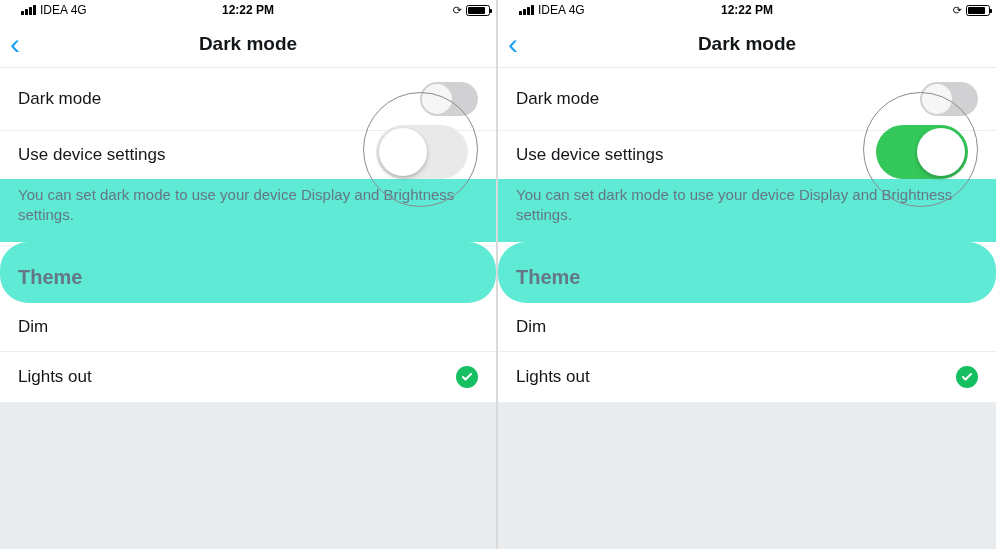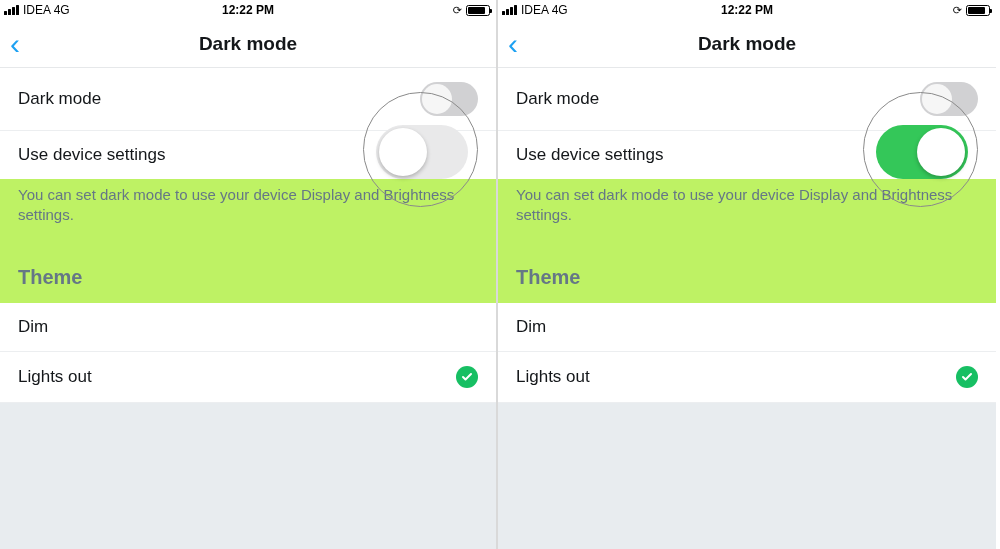--- a/index.html
+++ b/index.html
@@ -1,43 +1,43 @@
 <!DOCTYPE html>
 <html><head>
 <meta charset="utf-8">
 <style>
   * { box-sizing: border-box; margin: 0; padding: 0; }
   html, body { width: 1000px; height: 549px; font-family: -apple-system, Helvetica, Arial, sans-serif; background: #fff; }
   .container { display: flex; width: 1000px; height: 549px; }
   .phone { width: 498px; height: 549px; background: #fff; display: flex; flex-direction: column; position: relative; border-right: 2px solid #d9d9d9; }
   .phone:last-child { border-right: none; }
   
-  .status-bar { height: 20px; display: flex; align-items: center; justify-content: space-between; padding: 0 6px 0 4px; font-size: 12px; font-weight: 500; color: #000; }
+  .status-bar { height: 20px; display: flex; align-items: center; justify-content: space-between; padding: 0 6px 0 21px; font-size: 12px; font-weight: 500; color: #000; }
   .status-left { display: flex; align-items: center; gap: 4px; }
   .signal { display: flex; align-items: flex-end; gap: 1px; }
   .signal span { width: 3px; background: #000; display: inline-block; border-radius: 0.5px; }
   .signal .b1 { height: 4px; }
   .signal .b2 { height: 6px; }
   .signal .b3 { height: 8px; }
   .signal .b4 { height: 10px; }
   .carrier { font-size: 12px; }
   .status-center { font-size: 12px; font-weight: 700; position: absolute; left: 50%; transform: translateX(-50%); }
   .status-right { display: flex; align-items: center; gap: 4px; }
   .lock-icon { font-size: 11px; }
   .battery { width: 24px; height: 11px; border: 1px solid #000; border-radius: 2.5px; position: relative; }
   .battery::after { content: ""; position: absolute; right: -3px; top: 3px; width: 2px; height: 4px; background: #000; border-radius: 0 1px 1px 0; }
   .battery .fill { position: absolute; left: 1px; top: 1px; bottom: 1px; width: 75%; background: #000; border-radius: 1px; }
   
   .nav-header { height: 48px; display: flex; align-items: center; justify-content: center; position: relative; border-bottom: 1px solid #e6e8ea; }
   .back-arrow { position: absolute; left: 10px; font-size: 30px; color: #1da1f2; font-weight: 300; line-height: 1; }
   .nav-title { font-size: 19px; font-weight: 800; color: #14171a; }
   
   .row { padding: 14px 18px; display: flex; align-items: center; justify-content: space-between; font-size: 17px; color: #14171a; border-bottom: 1px solid #eceef0; background: #fff; }
-  .desc { padding: 6px 18px 16px 18px; font-size: 15px; color: #657786; line-height: 1.35; background: #bef264; }
-  .section-header { background: #bef264; padding: 24px 26px 14px 18px; font-size: 20px; font-weight: 800; color: #657786; }
+  .desc { padding: 6px 18px 16px 18px; font-size: 15px; color: #657786; line-height: 1.35; background: #5eead4; }
+  .section-header { background: #5eead4; padding: 24px 26px 14px 18px; font-size: 20px; font-weight: 800; color: #657786; border-radius: 28px; }
   .filler { flex: 1; background: #e8ecef; }
   
   .toggle { width: 58px; height: 34px; border-radius: 17px; background: #e9e9ea; position: relative; flex-shrink: 0; }
   .toggle .knob { position: absolute; width: 30px; height: 30px; border-radius: 50%; background: #fff; top: 2px; left: 2px; box-shadow: 0 1px 3px rgba(0,0,0,0.25); transition: none; }
   .toggle.partial { background: #d1d1d3; }
   .toggle.partial .knob { background: #f6f6f6; box-shadow: none; }
   
   .check { width: 22px; height: 22px; border-radius: 50%; background: #17bf63; display: flex; align-items: center; justify-content: center; }
   .check svg { width: 12px; height: 12px; }
   

